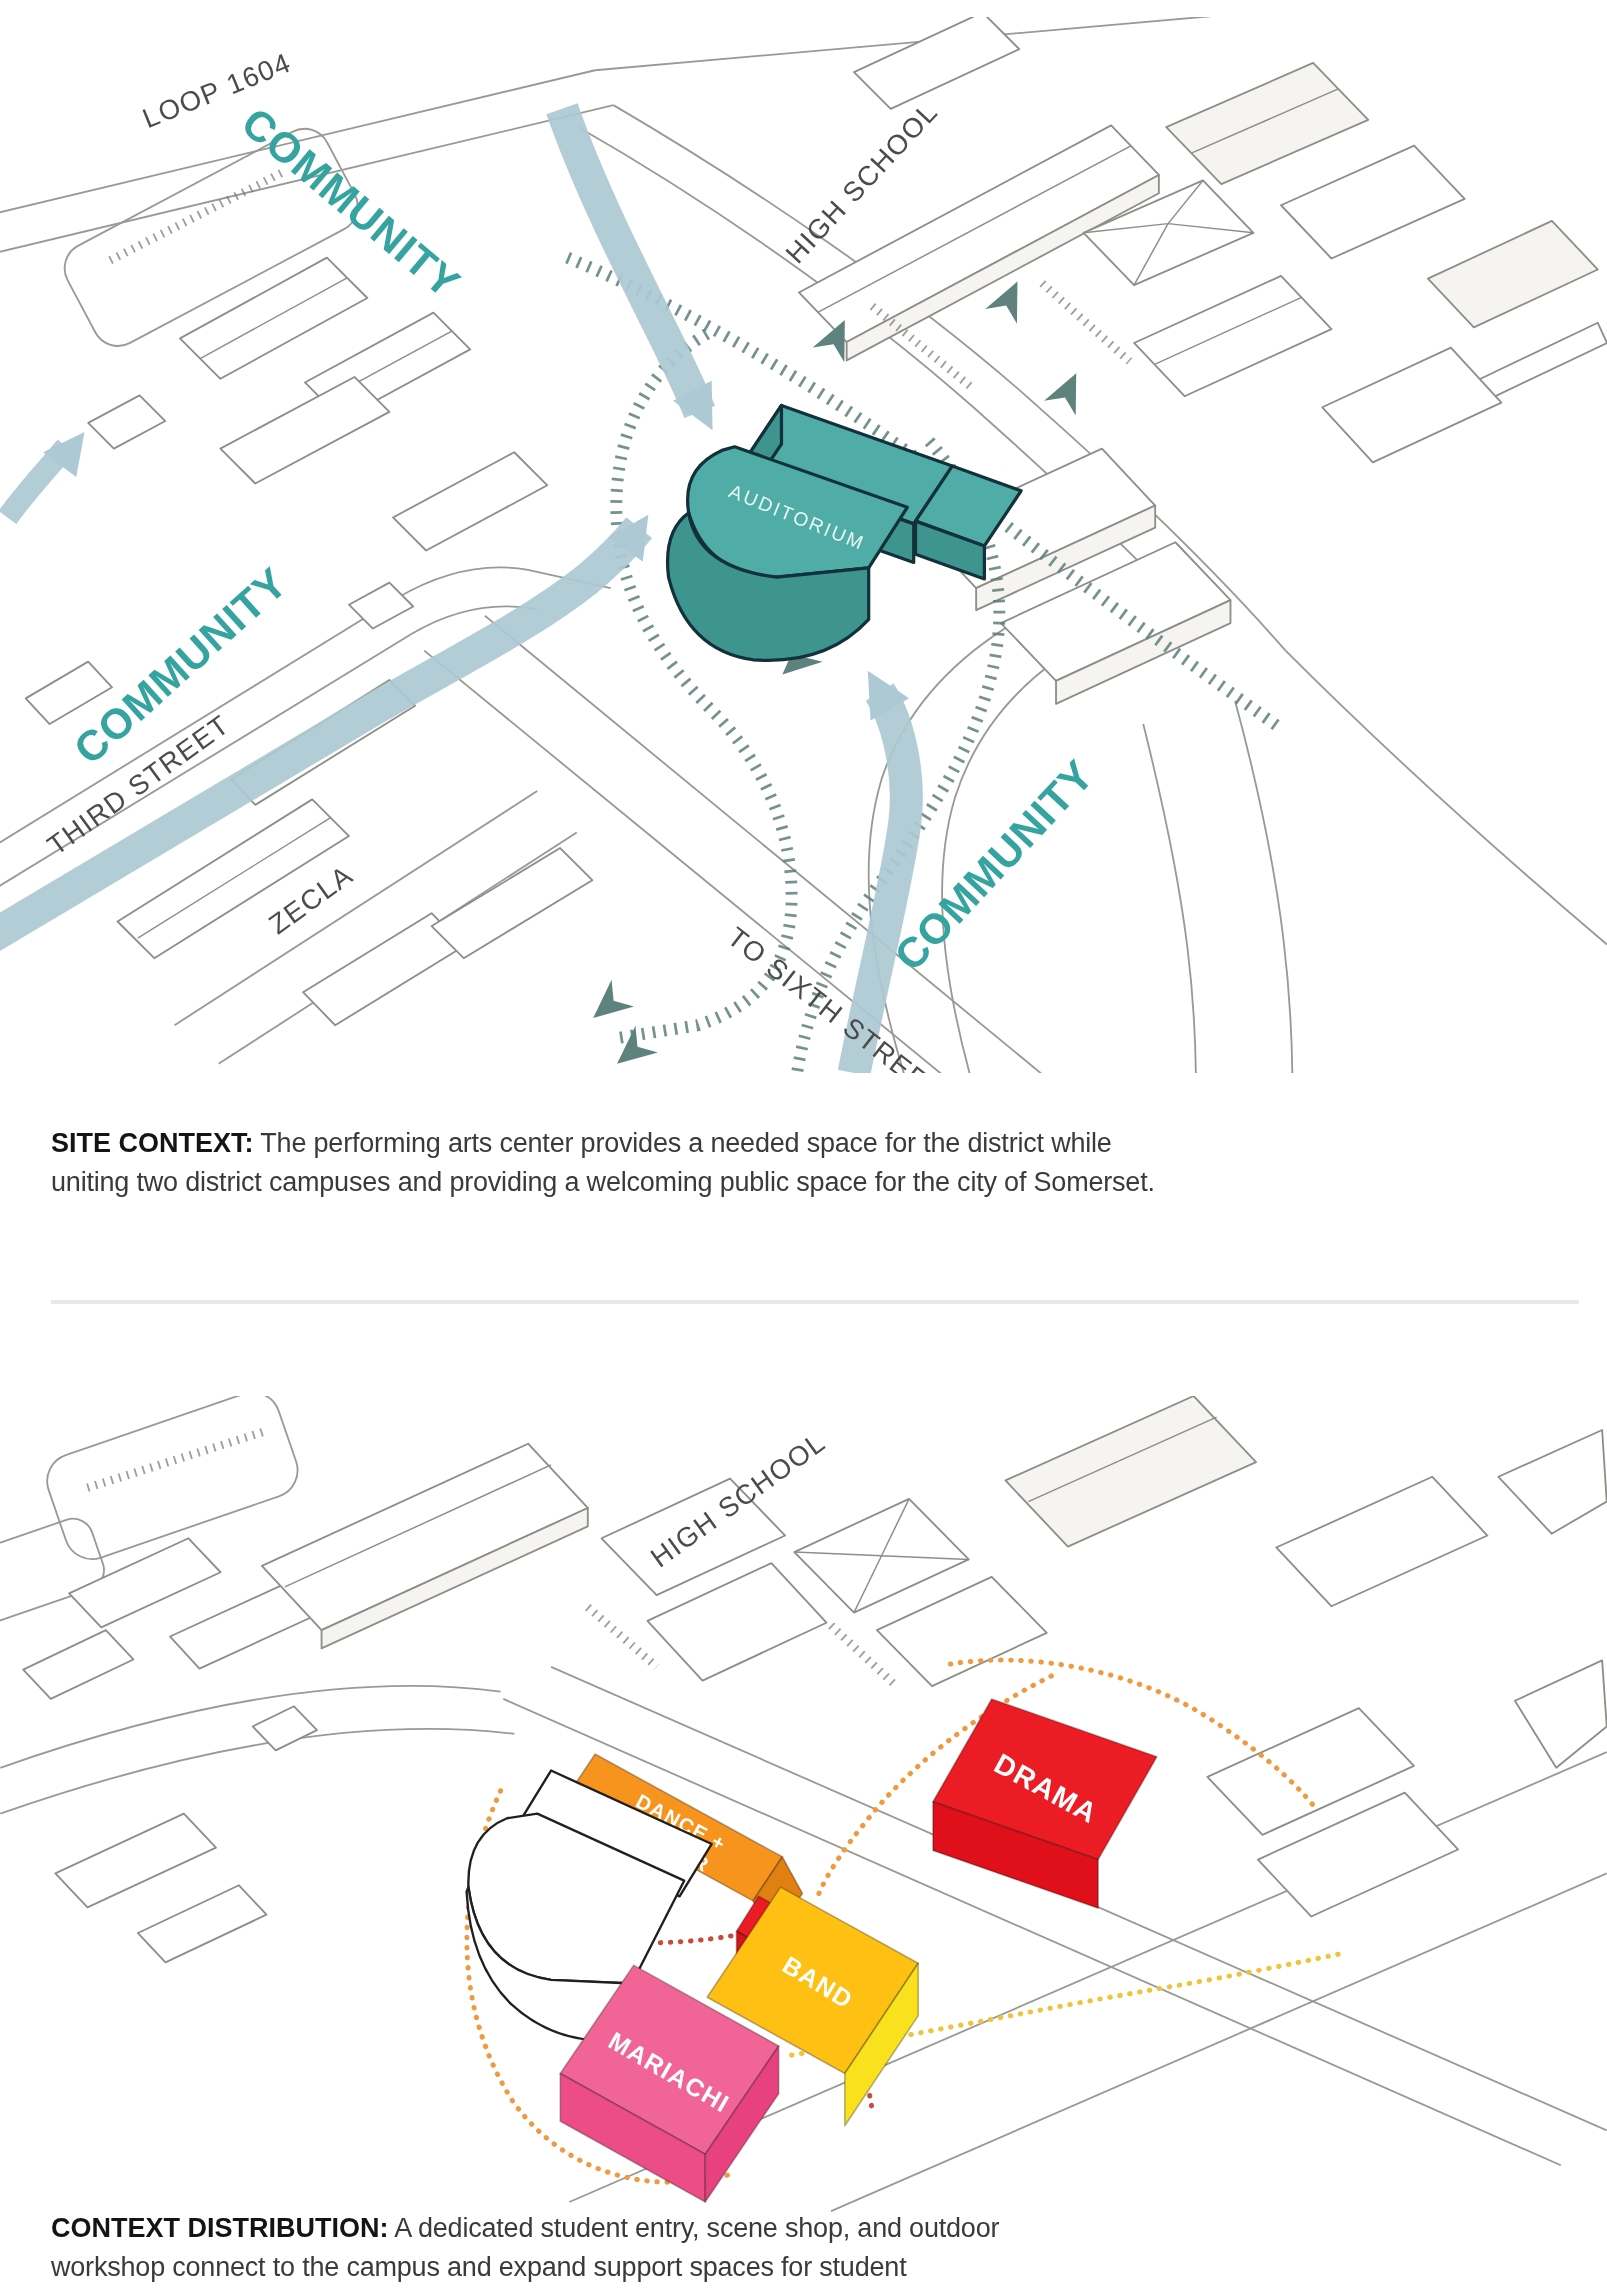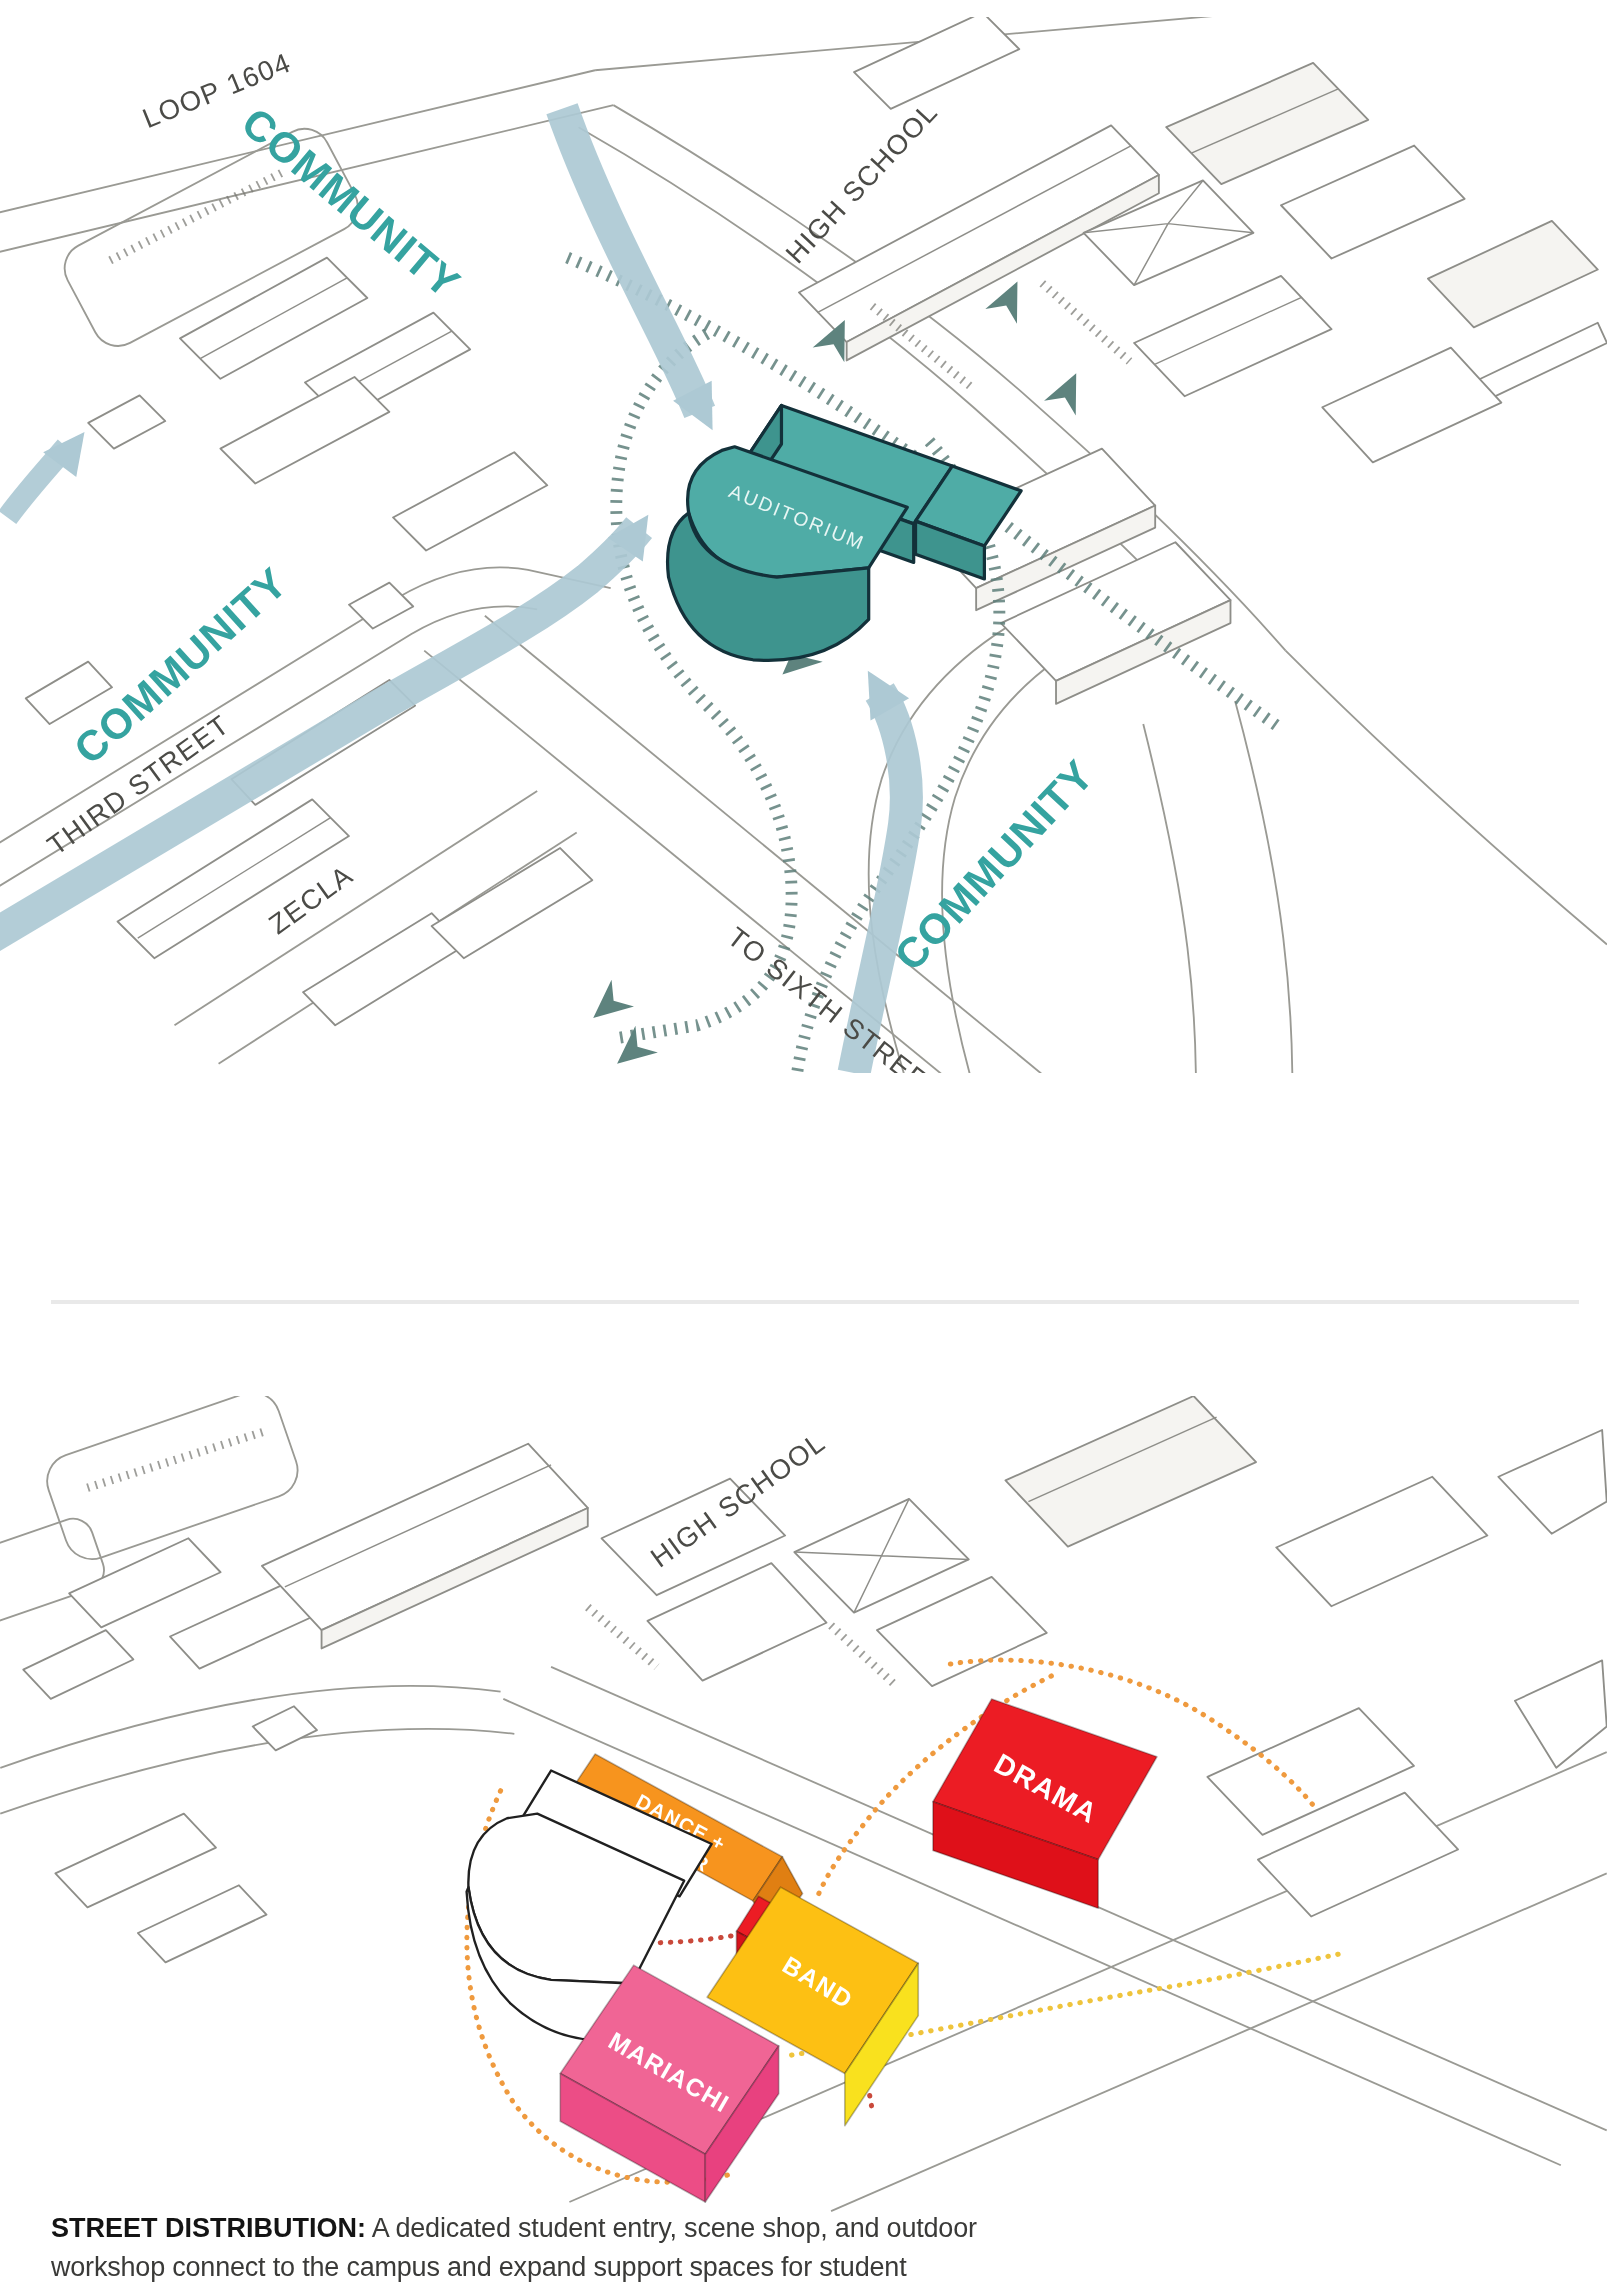--- a/index.html
+++ b/index.html
@@ -147,20 +147,21 @@
       <text class="street-label" x="908" y="1096" text-anchor="middle" transform="rotate(38 908 1088)">TO SIXTH STREET</text>
     </g>
 
     <g>
       <text class="flow-label" x="381" y="218" text-anchor="middle" transform="rotate(40 381 204)" fill="#35a3a0">COMMUNITY</text>
       <text class="flow-label" x="198" y="722" text-anchor="middle" transform="rotate(-42 198 708)" fill="#35a3a0">COMMUNITY</text>
       <text class="flow-label" x="1084" y="939" text-anchor="middle" transform="rotate(-47 1084 925)" fill="#35a3a0">COMMUNITY</text>
     </g>
   </svg>
 
+  <p class="caption caption-1"><b>SITE CONTEXT:</b><span> The performing arts center provides a needed space for the district while uniting two district campuses and providing a welcoming public space for the city of Somerset.</span></p>
 
   <div class="divider"></div>
 
   <svg class="diagram program-diagram" width="1607" height="817" viewBox="0 0 1750 890">
 
     <g>
       <path class="line" d="M 600,295 L 1750,800"></path>
       <path class="line" d="M 548,330 L 1700,838"></path>
       <path class="line" d="M 620,878 L 1750,388"></path>
       <path class="line" d="M 905,888 L 1750,520"></path>
@@ -245,16 +246,16 @@
 
     <g>
       <polygon class="pbox" points="1080,330 1260,393 1196,505 1016,442" fill="#ec1c24"></polygon>
       <polygon class="pbox" points="1016,442 1196,505 1196,558 1016,495" fill="#df1019"></polygon>
       <text class="prog-label" x="1138" y="438" font-size="31" text-anchor="middle" transform="rotate(29 1138 430)">DRAMA</text>
     </g>
 
     <text class="street-label" x="805" y="123" text-anchor="middle" transform="rotate(-36 805 115)">HIGH SCHOOL</text>
   </svg>
 
-  <p class="caption caption-2"><b>STREET DISTRIBUTION:</b><span> A dedicated student entry, scene shop, and outdoor workshop connect to the campus and expand support spaces for student programs.</span></p>
+  <p class="caption caption-2"><b>CONTEXT DISTRIBUTION:</b><span> A dedicated student entry, scene shop, and outdoor workshop connect to the campus and expand support spaces for student programs.</span></p>
 
 </div>
 
 
 </body></html>

